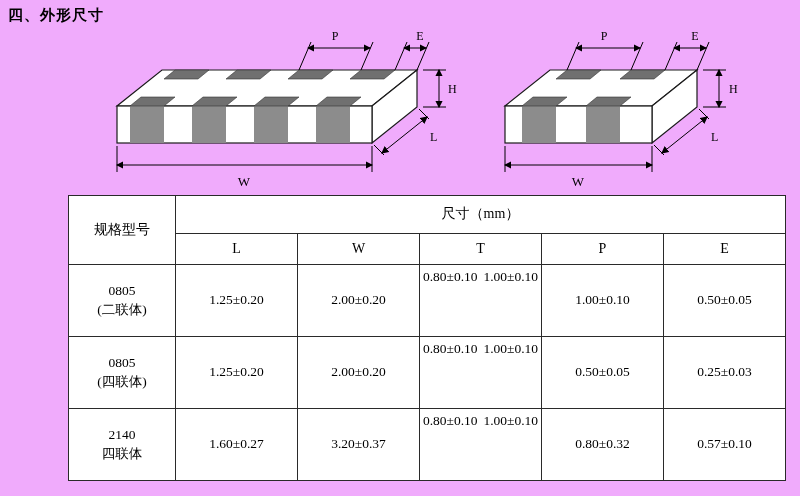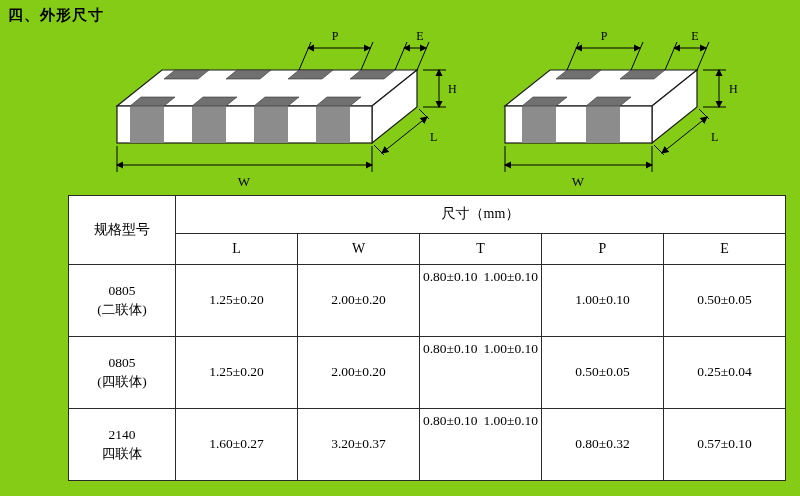--- a/index.html
+++ b/index.html
@@ -1,20 +1,20 @@
 <!DOCTYPE html>
 <html><head>
 <meta charset="utf-8">
 <style>
   html, body { margin: 0; padding: 0; background: #ffffff; }
   .page {
     position: relative;
     width: 800px;
     height: 496px;
-    background: #84cc16;
+    background: #f0abfc;
     color: #000;
     font-family: "Liberation Serif", "DejaVu Serif", serif;
     overflow: hidden;
   }
   .title {
     position: absolute;
     left: 8px;
     top: 6px;
     font-size: 15px;
     font-weight: bold;
@@ -229,21 +229,21 @@
         </td>
         <td>1.25±0.20</td>
         <td>2.00±0.20</td>
         <td>
           <div class="tstack">
             <div>0.80±0.10</div>
             <div>1.00±0.10</div>
           </div>
         </td>
         <td>0.50±0.05</td>
-        <td>0.25±0.04</td>
+        <td>0.25±0.03</td>
       </tr>
 
       <tr class="drow">
         <td>
           <div>2140</div>
           <div>四联体</div>
         </td>
         <td>1.60±0.27</td>
         <td>3.20±0.37</td>
         <td>

